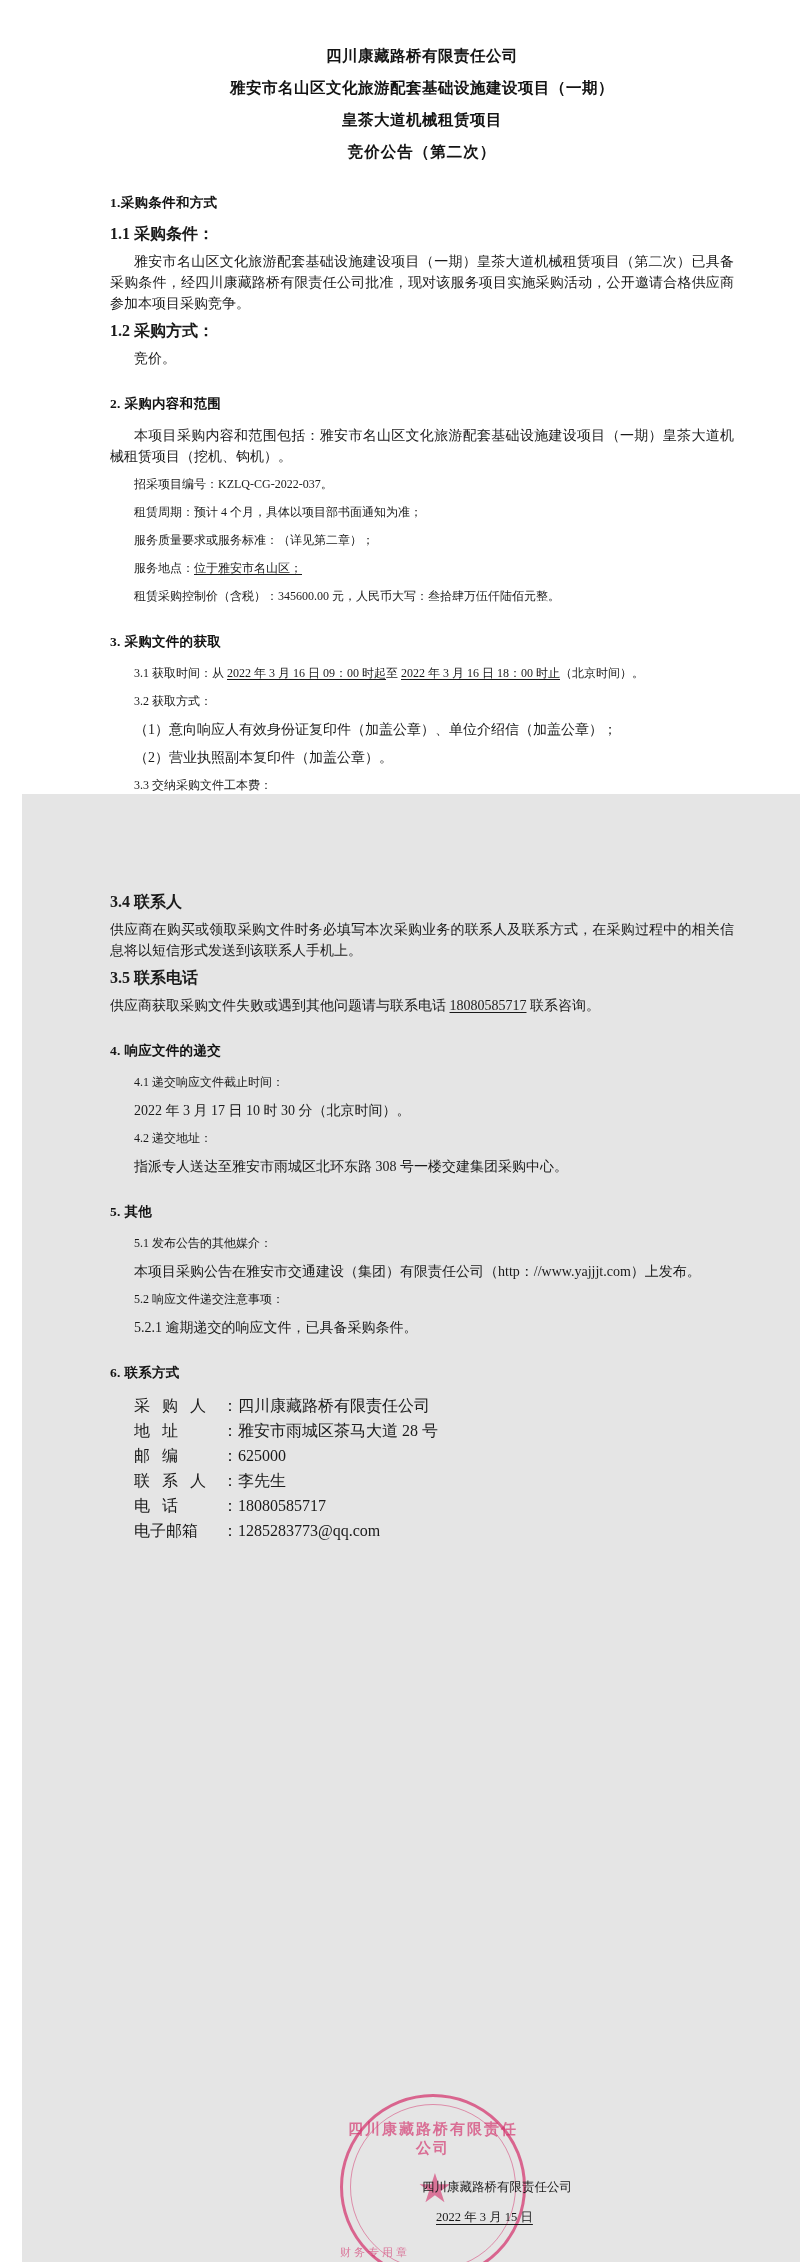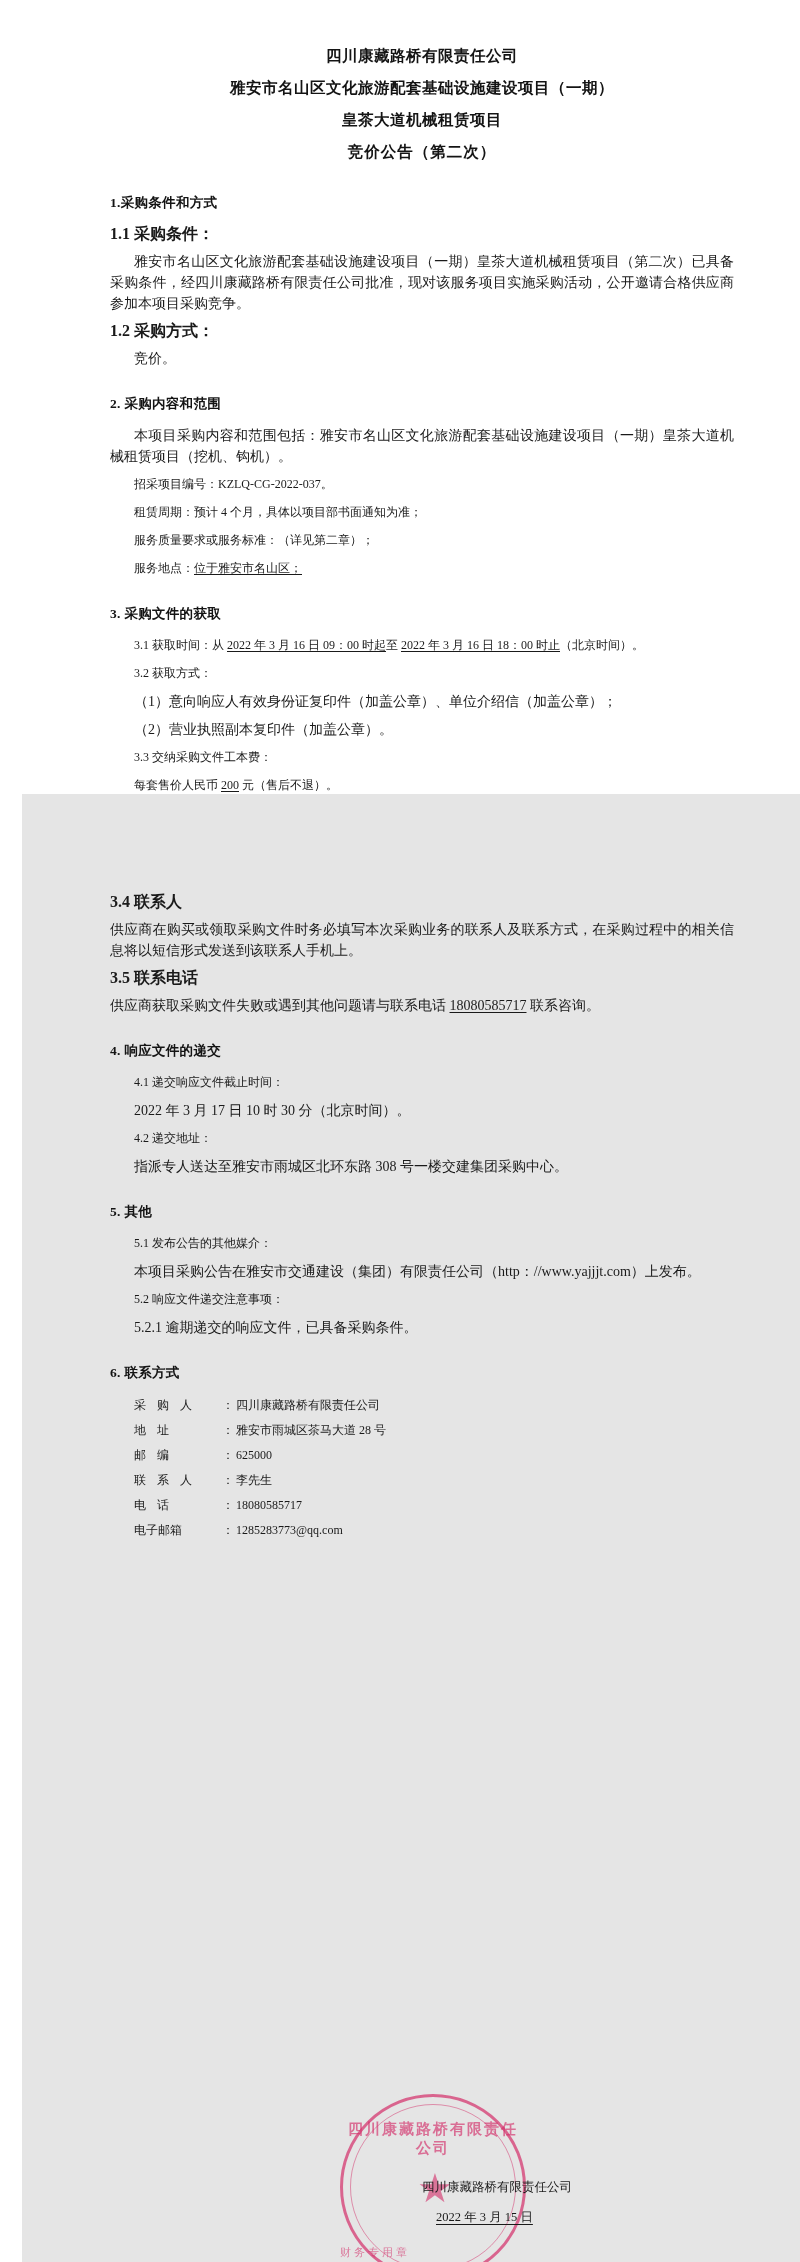--- a/index.html
+++ b/index.html
@@ -80,21 +80,21 @@
     line-height: 21px;
     margin: 0 0 7px 0;
     text-indent: 24px;
   }
   .u {
     text-decoration: underline;
     text-underline-offset: 2px;
   }
   .contact-table {
     margin: 6px 0 0 24px;
-    font-size: 12px;
+    font-size: 16px;
     line-height: 23px;
     border-collapse: collapse;
   }
   .contact-table td {
     padding: 0 0 2px 0;
     vertical-align: top;
     white-space: nowrap;
   }
   .contact-table td.lab {
     width: 88px;
@@ -210,20 +210,23 @@
   </div>
   <div class="kv">
     <span>租赁周期：</span><span>预计 4 个月，具体以项目部书面通知为准；</span>
   </div>
   <div class="kv">
     <span>服务质量要求或服务标准：</span><span>（详见第二章）；</span>
   </div>
   <div class="kv">
     <span>服务地点：</span><span class="u">位于雅安市名山区；</span>
   </div>
+  <div class="kv">
+    <span>租赁采购控制价（含税）：</span><span>345600.00 元，人民币大写：叁拾肆万伍仟陆佰元整。</span>
+  </div>
 
   <h2 class="sec">3. 采购文件的获取</h2>
   <div class="kv">
     <span>3.1 获取时间：</span><span>从 </span><span class="u">2022 年 3 月 16 日 09：00 时起</span><span>至 </span><span class="u">2022 年 3 月 16 日 18：00 时止</span><span>（北京时间）。</span>
   </div>
   <div class="kv">3.2 获取方式：</div>
   <p class="body">（1）意向响应人有效身份证复印件（加盖公章）、单位介绍信（加盖公章）；</p>
   <p class="body">（2）营业执照副本复印件（加盖公章）。</p>
   <div class="kv">3.3 交纳采购文件工本费：</div>
   <div class="kv">

